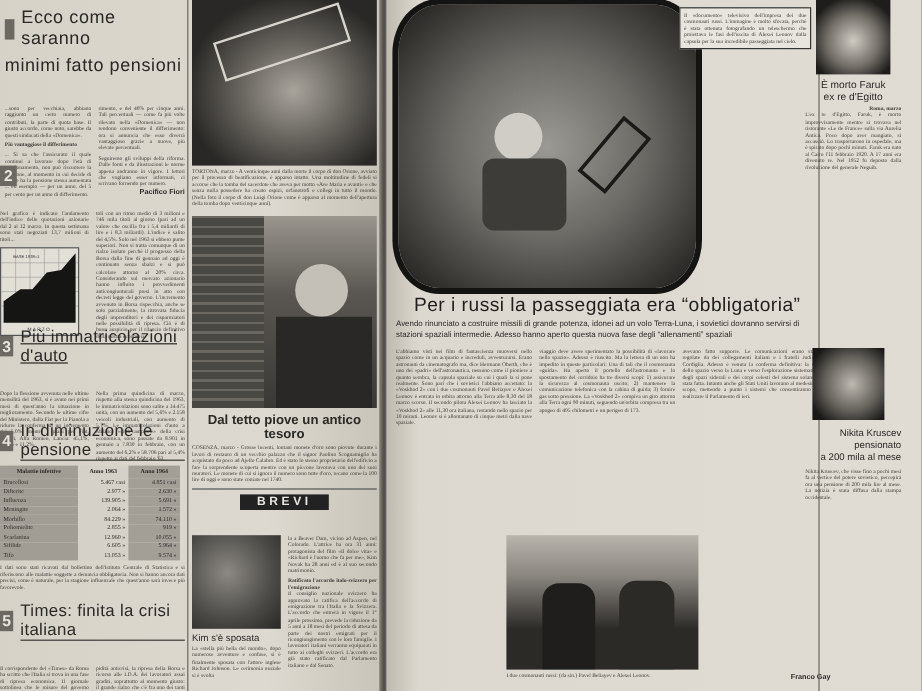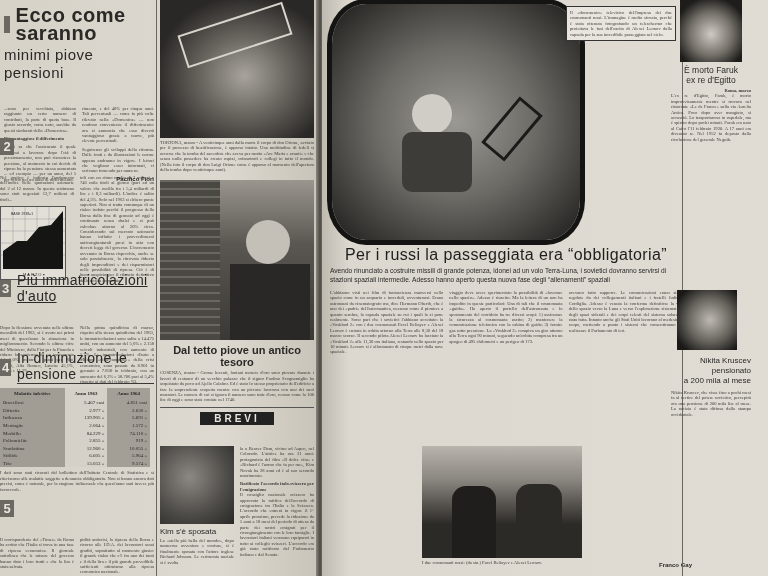--- a/index.html
+++ b/index.html
@@ -31,23 +31,23 @@
   .caption-box { position: absolute; left: 244px; top: 6px; width: 110px; background: #e8e5de; border: 1px solid #333; padding: 3px; }
 </style>
 </head>
 <body>
 
 <div class="page page-left">
 
   <div class="col" style="left:4px;top:6px;width:150px;">
     <div class="sec-head">
       <span class="sec-num" style="width:8px;">&nbsp;</span>
-      <span class="big-title" style="font-size:20px;line-height:18px;font-weight:bold;">Ecco come saranno</span>
-    </div>
-    <div class="big-title" style="font-size:15px;line-height:18px;margin-bottom:8px;">minimi piove pensioni</div>
+      <span class="big-title" style="font-size:15px;line-height:18px;">Ecco come saranno</span>
+    </div>
+    <div class="big-title" style="font-size:15px;line-height:18px;margin-bottom:8px;">minimi fatto pensioni</div>
     <div class="two">
       <div>
         <p class="txt">...sono per vecchiaia, abbiano raggiunto un certo numero di contributi, la parte di quota base. Il giusto accordo, come noto, sarebbe da questi sindacati della «Domenica».</p>
         <p class="txt" style="font-weight:bold;margin:3px 0;">Più vantaggiose il differimento</p>
         <p class="txt">... Si sa che l'assicurato il quale continui a lavorare dopo l'età di pensionamento, non può riscuotere la pensione, al momento in cui decide di riposo ha la pensione stessa aumentata ... ed esempio — per un anno, del 5 per cento per un anno di differimento.</p>
       </div>
       <div>
         <p class="txt">rimento, e del 40% per cinque anni. Tali percentuali — come fa più volte rilevato nella «Domenica» — non rendono conveniente il differimento: ora si annuncia che esso diverrà vantaggioso grazie a nuove, più elevate percentuali.</p>
         <p class="txt" style="margin-top:3px;">Seguiremo gli sviluppi della riforma. Dalle fonti e da illustrazioni le norme appena andranno in vigore. I lettori che vogliano esser informati, ci scrivano fornendo per numero.</p>
         <p class="sign">Pacifico Fiori</p>
@@ -157,20 +157,21 @@
             <td class="c2">9.574 »</td>
           </tr>
       </tbody>
     </table>
     <p class="txt" style="margin-top:3px;">I dati sono stati ricavati dal bollettino dell'Istituto Centrale di Statistica e si riferiscono alle malattie soggette a denuncia obbligatoria. Non si hanno ancora dati precisi, come è naturale, per la stagione influenzale che quest'anno sarà invece più favorevole.</p>
   </div>
 
   <div class="col" style="left:0px;top:500px;width:154px;">
     <div class="sec-head">
       <span class="sec-num">5</span>
+      <span class="sec-title">Times: finita la crisi italiana</span>
     </div>
     <div class="two">
       <p class="txt">Il corrispondente del «Times» da Roma ha scritto che l'Italia si trova in una fase di ripresa economica. Il giornale sottolinea che le misure del governo hanno dato i loro frutti e che la lira è stata salvata.</p>
       <p class="txt">pidità anticrisi, la ripresa della Borsa e ricorso alle I.D.A. dei lavoratori assai graditi, soprattutto al momento giusto: il grande rialzo che c'è fra uno dei tanti e il della lira e il più grande prevedibile sufficienti ottimismo alla ripresa economica nazionale.</p>
     </div>
   </div>
 
   <div class="rule-v" style="left:156px;top:0;height:576px;"></div>
 
   <div class="col" style="left:160px;top:0px;width:154px;">

